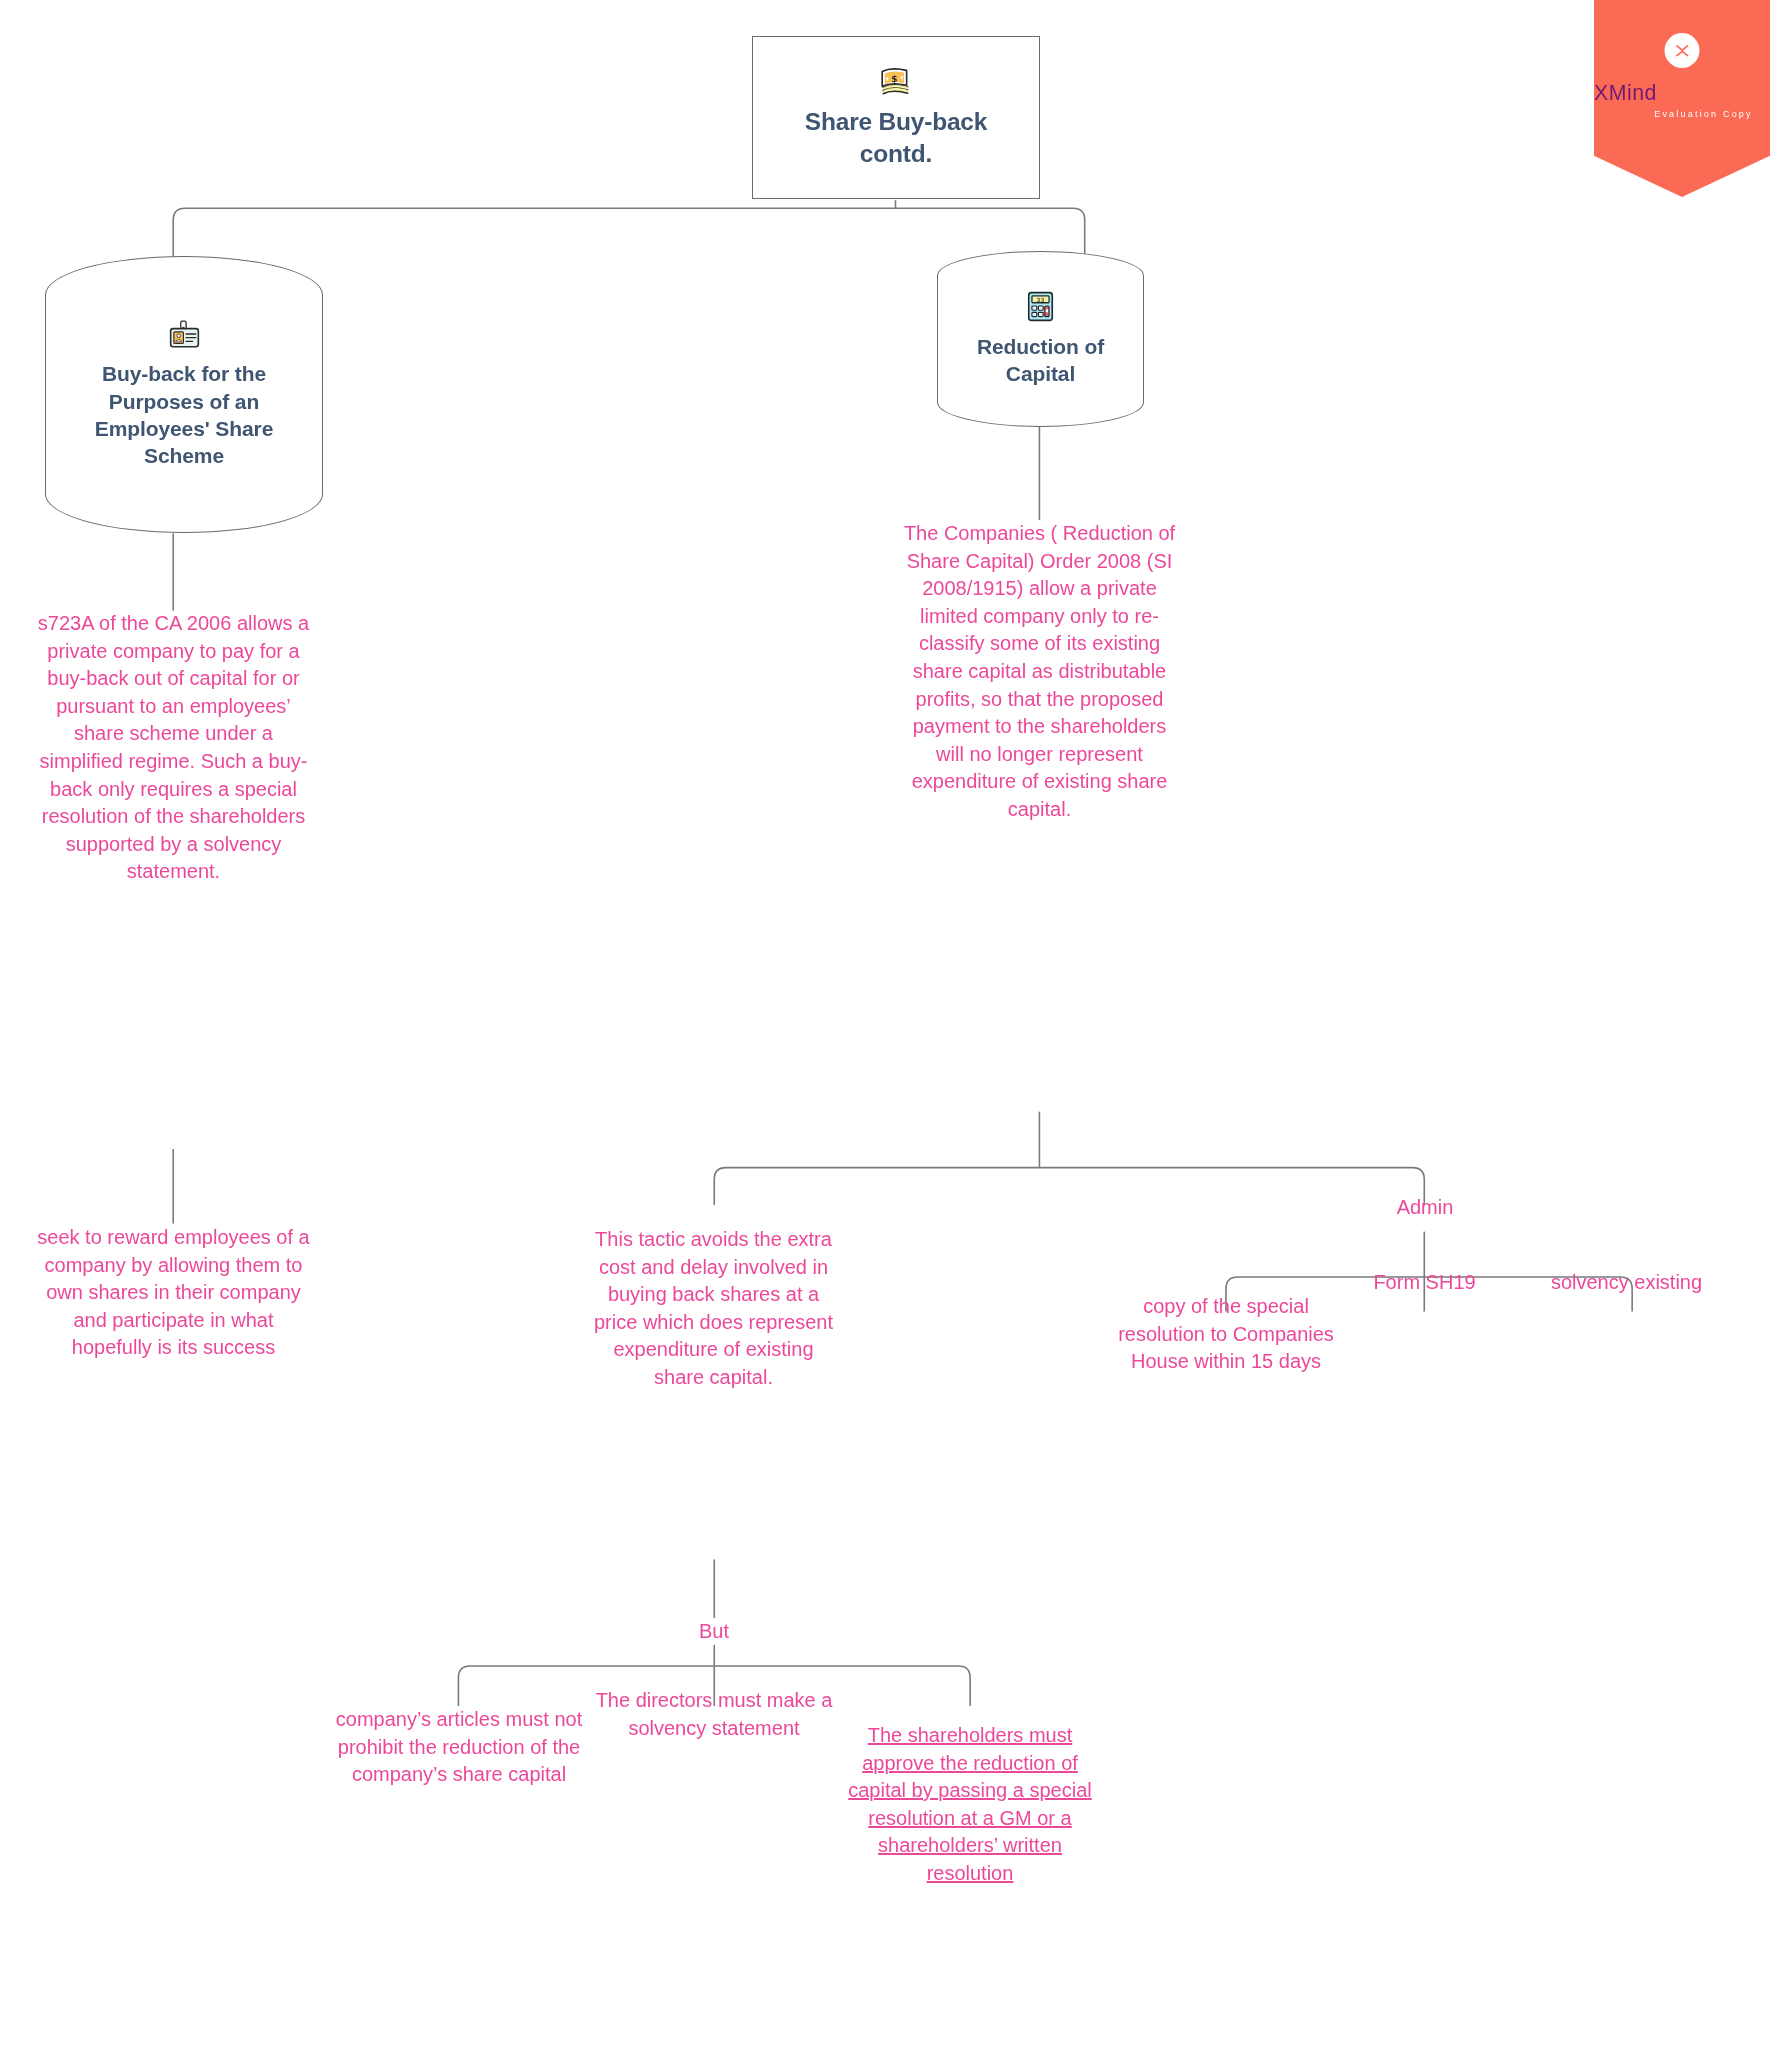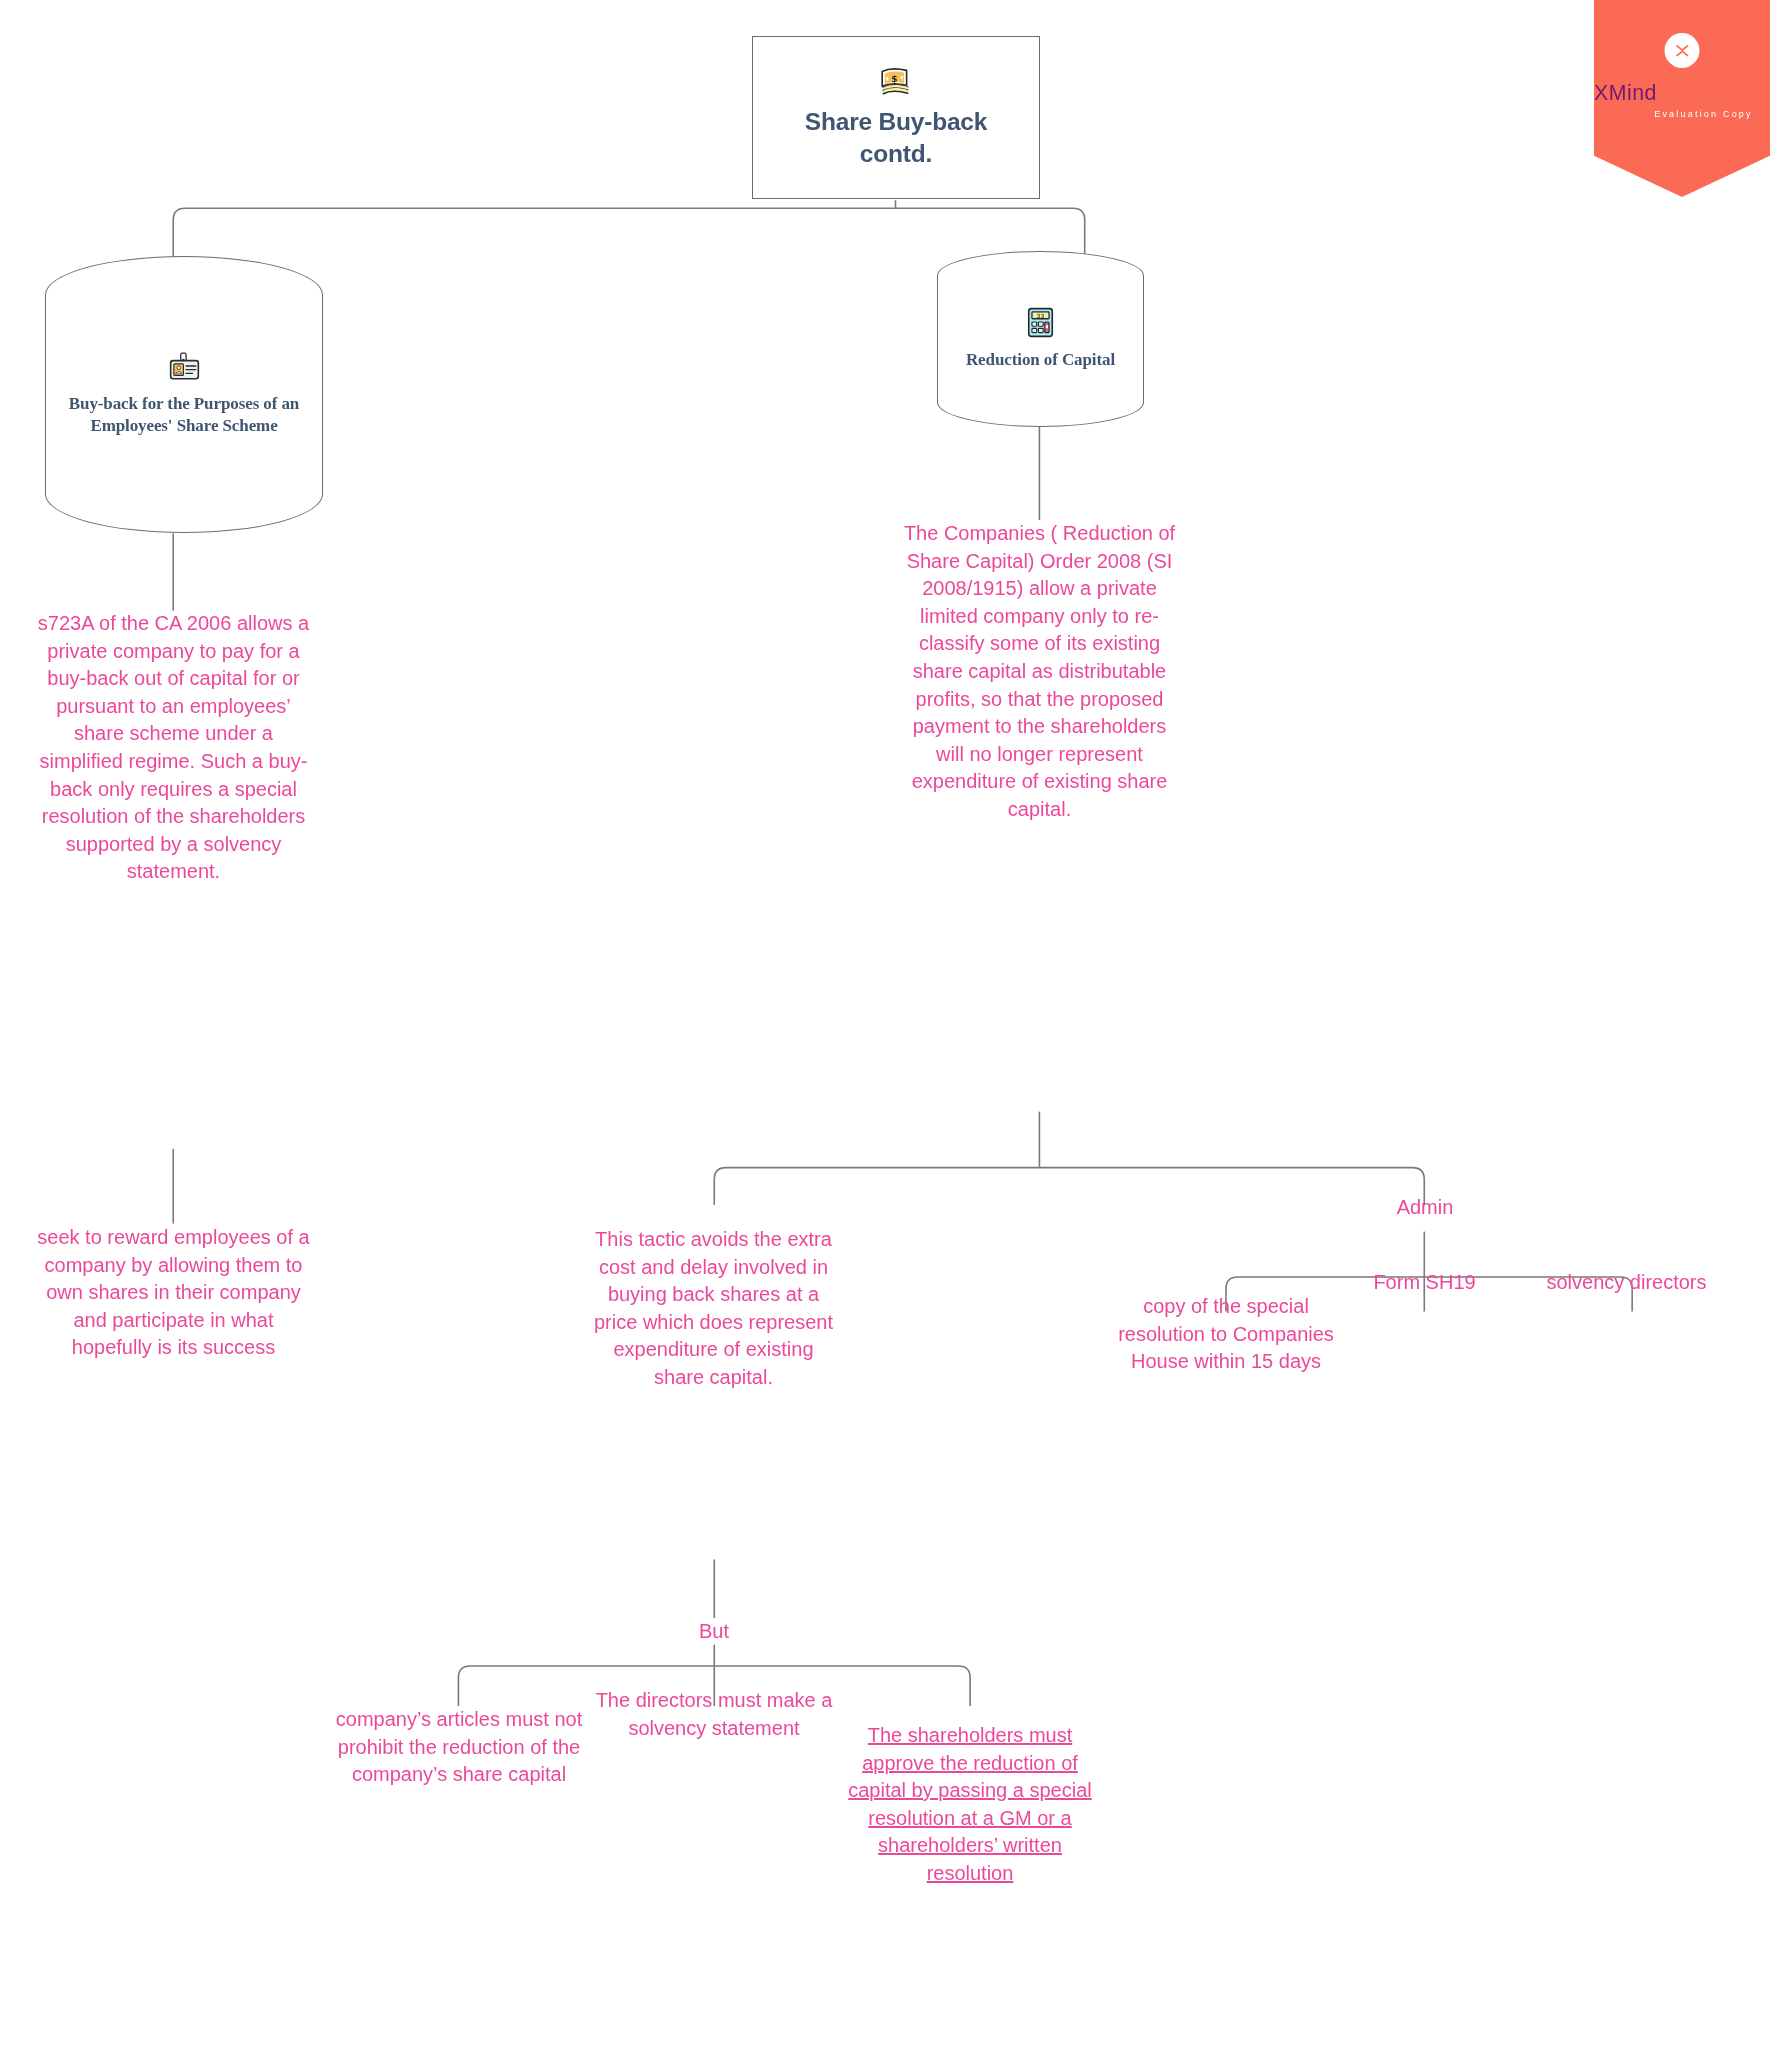--- a/index.html
+++ b/index.html
@@ -57,26 +57,25 @@
   }
 
   
   .branch-node {
     border: 1.6px solid #6b6b6b;
     background: #ffffff;
     border-radius: 50% 50% 50% 50% / 14% 14% 14% 14%;
     padding: 21.3px 16px;
   }
   .branch-title {
-    font-size: 17px;
+    font-size: 21px;
     font-weight: 700;
     line-height: 1.3;
     color: #3f5571;
     letter-spacing: -0.1px;
-    font-family: Liberation Serif, serif;
   }
 
   
   .text-node {
     font-size: 20px;
     line-height: 1.38;
     font-weight: 400;
     color: #ec4899;
   }
 
@@ -245,21 +244,21 @@
 
   <div class="node text-node" style="left:1098px; top:1293px; width:256px;">
     <span>copy of the special resolution to Companies House within 15 days</span>
   </div>
 
   <div class="node text-node" style="left:1330px; top:1269px; width:189px;">
     <span>Form SH19</span>
   </div>
 
   <div class="node text-node" style="left:1493px; top:1269px; width:267px;">
-    <span>solvency directors</span>
+    <span>solvency existing</span>
   </div>
 
   <div class="node text-node" style="left:626px; top:1618px; width:176px;">
     <span>But</span>
   </div>
 
   <div class="node text-node" style="left:331px; top:1706px; width:256px;">
     <span>company’s articles must not prohibit the reduction of the company’s share capital</span>
   </div>
 

